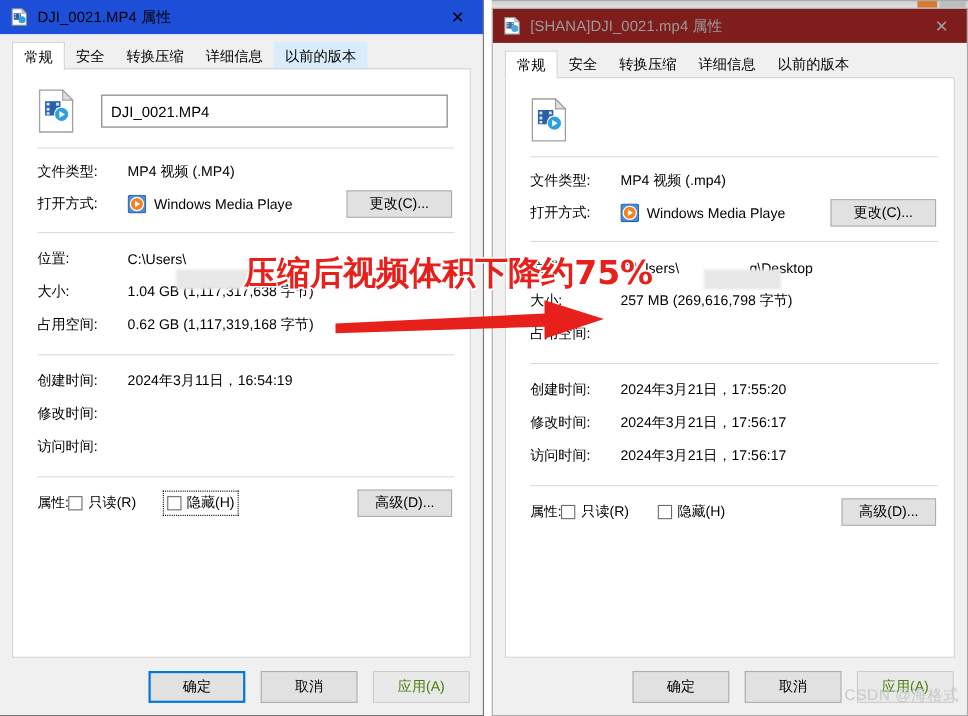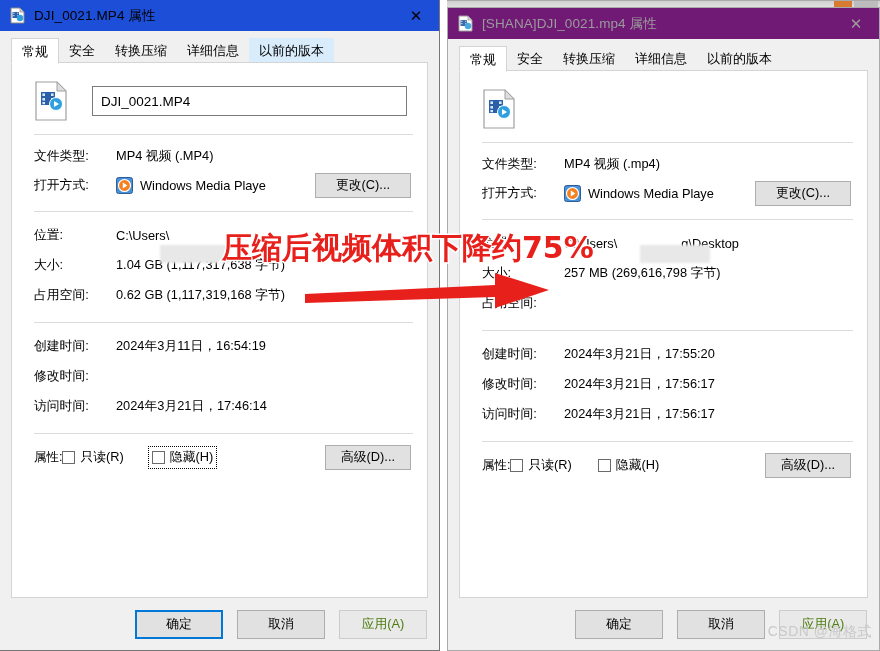--- a/index.html
+++ b/index.html
@@ -41,21 +41,21 @@
   .dialog.right{
     left:447px;top:7px;width:433px;height:644px;
     border-color:#aaaaaa;
   }
 
   
   .titlebar{
     height:31px;background:#1d4ed8;position:relative;
     display:flex;align-items:center;
   }
-  .dialog.right .titlebar{background:#701a75;}
+  .dialog.right .titlebar{background:#7f1d1d;}
   .title-icon{
     width:17px;height:17px;margin-left:9px;margin-right:8px;position:relative;flex:0 0 auto;
   }
   .title-text{
     font-size:13.5px;color:#000;letter-spacing:0.1px;
   }
   .dialog.right .title-text{color:#9a9a9a;}
   .close-btn{
     position:absolute;right:0;top:0;width:46px;height:31px;
     display:flex;align-items:center;justify-content:center;
@@ -285,21 +285,20 @@
       <div class="rows" style="margin-top:8px;">
         <div class="row" style="min-height:30px;">
           <div class="lbl">创建时间:</div>
           <div class="val">2024年3月11日，16:54:19</div>
         </div>
         <div class="row" style="min-height:30px;">
           <div class="lbl">修改时间:</div>
         </div>
         <div class="row" style="min-height:30px;">
           <div class="lbl">访问时间:</div>
-          <div class="val">2024年3月21日，17:46:14</div>
         </div>
       </div>
 
       <div class="hr" style="margin-top:12px;"></div>
 
       <div class="rows" style="margin-top:10px;">
         <div class="attrrow">
           <div class="lbl">属性:</div>
           <div class="chk">
             <span class="box"></span>

